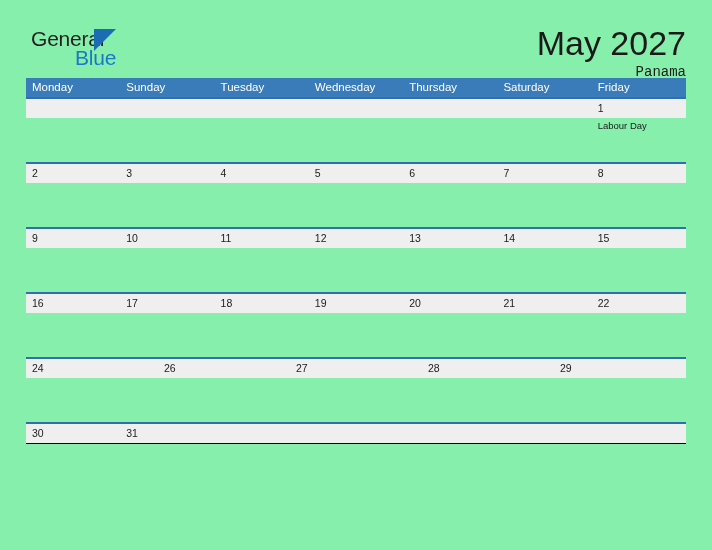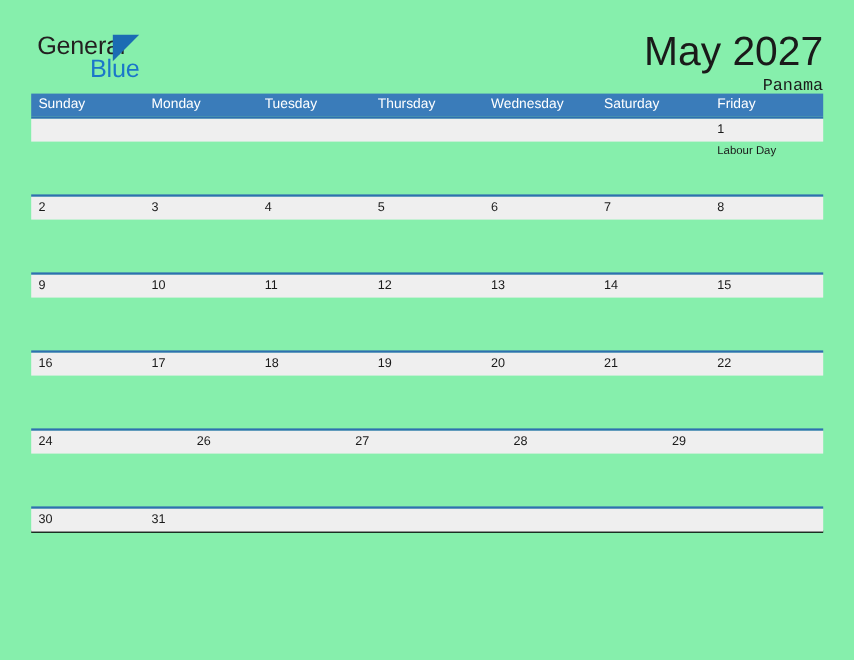--- a/index.html
+++ b/index.html
@@ -188,25 +188,25 @@
 
     <div class="cal-title">May 2027</div>
 
     <div class="country">Panama</div>
 
   </div>
 
   <div class="calendar">
 
     <div class="weekdays">
+      <div class="weekday">Monday</div>
       <div class="weekday">Sunday</div>
-      <div class="weekday">Monday</div>
       <div class="weekday">Tuesday</div>
+      <div class="weekday">Wednesday</div>
       <div class="weekday">Thursday</div>
-      <div class="weekday">Wednesday</div>
       <div class="weekday">Saturday</div>
       <div class="weekday">Friday</div>
     </div>
 
     <div class="week">
       <div class="daynum-band"></div>
       <div class="days">
         <div class="day">
             <span class="day-number"></span>
             <div class="day-events"></div>

